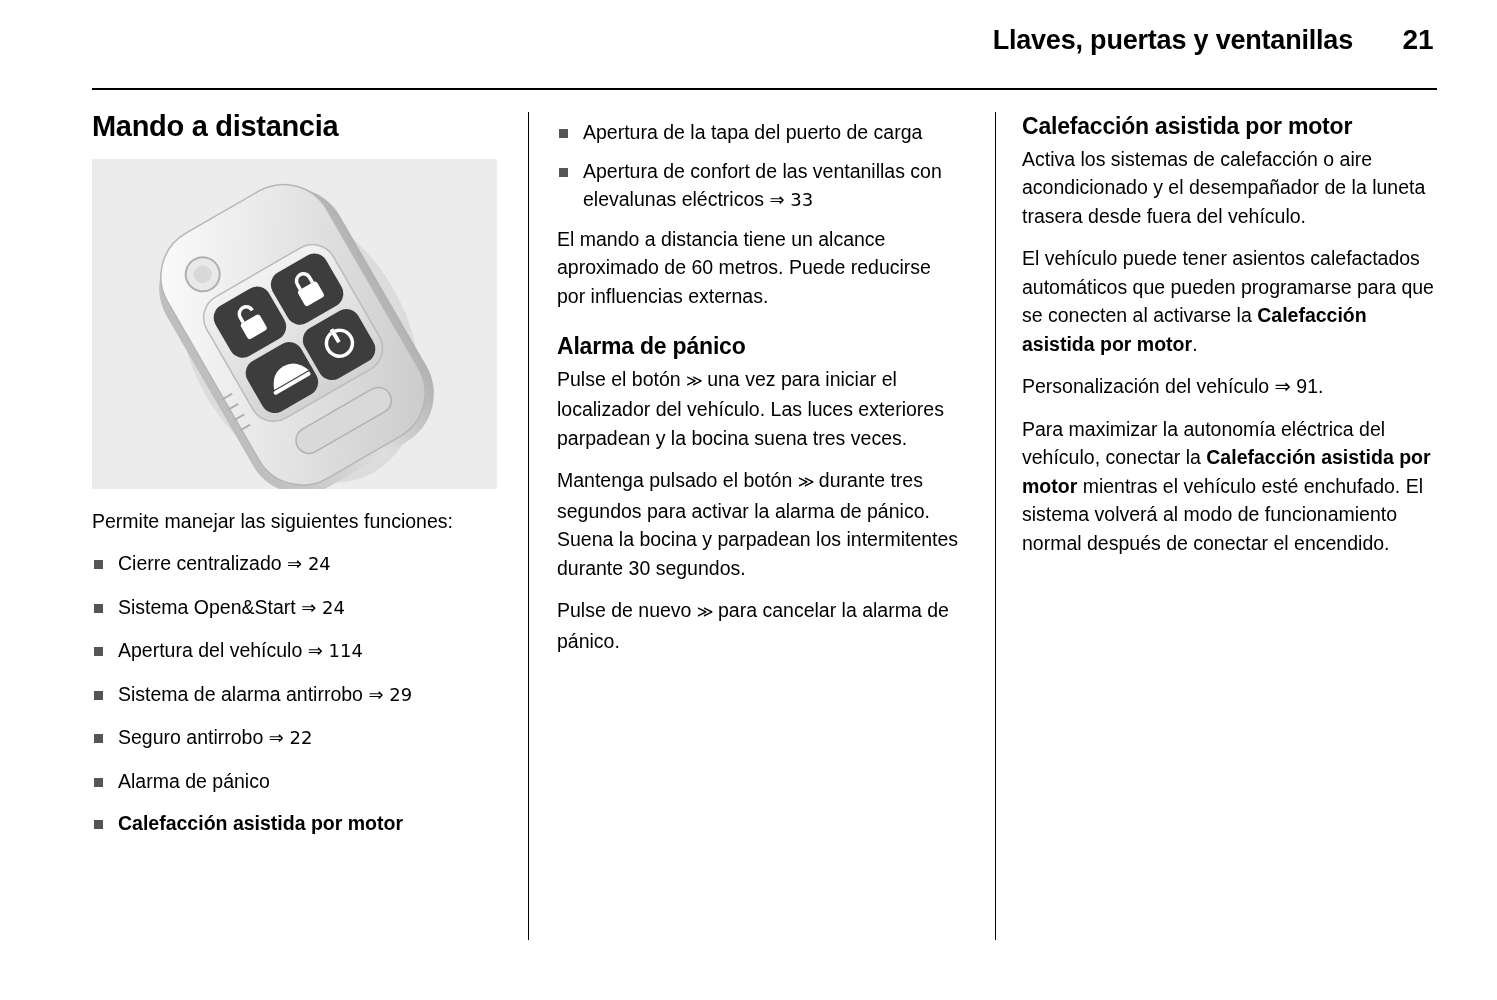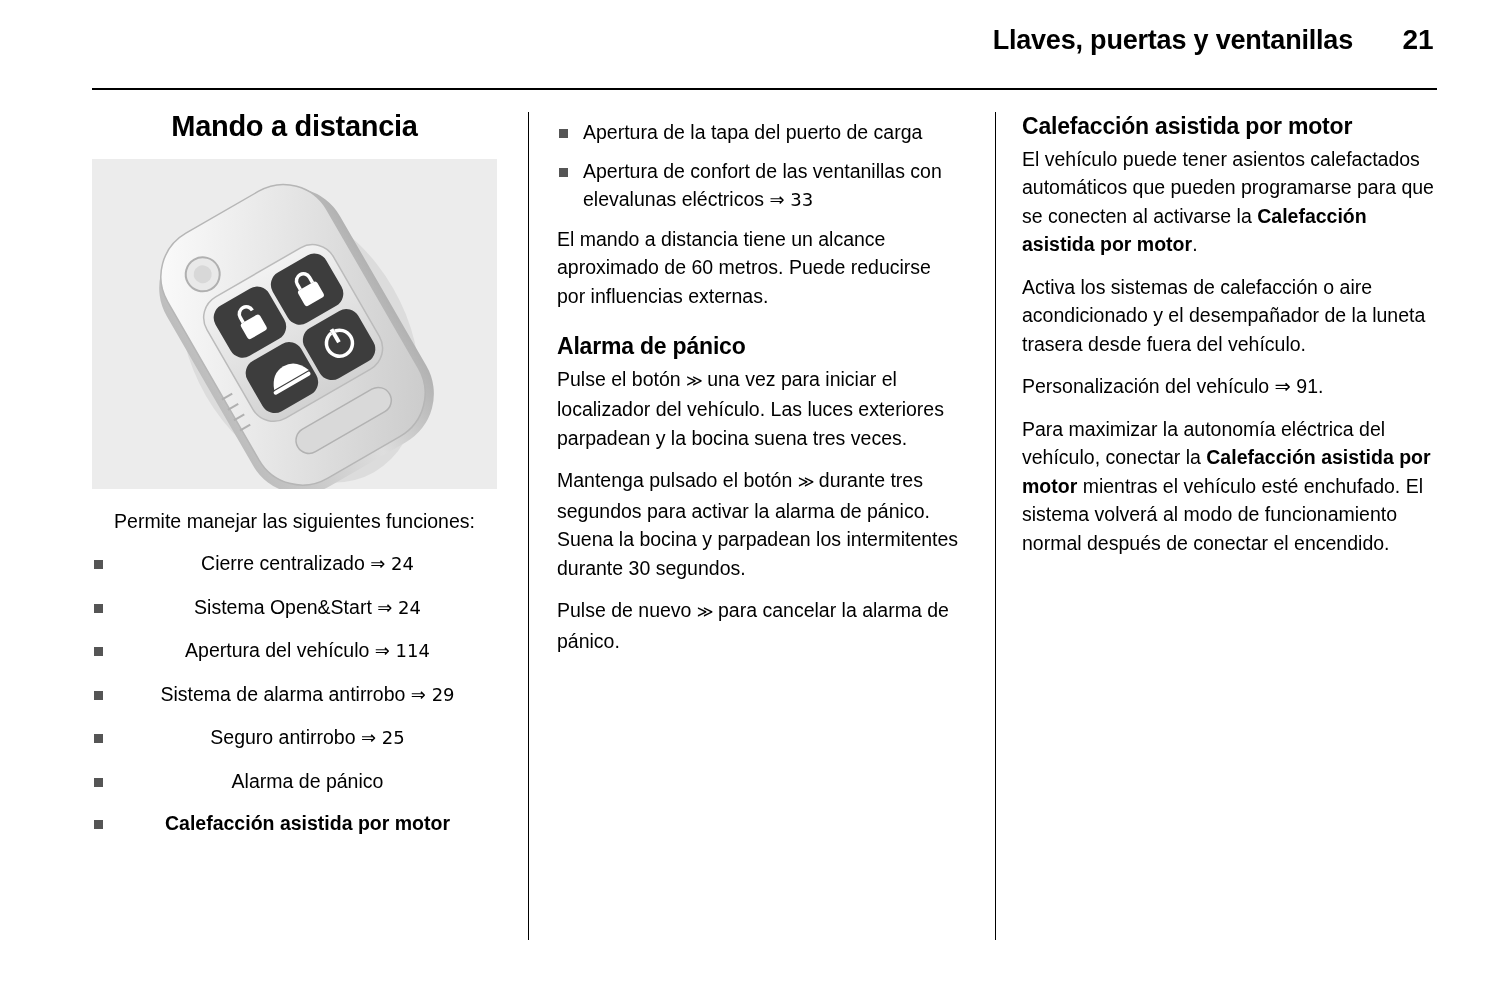--- a/index.html
+++ b/index.html
@@ -54,21 +54,21 @@
     background: #000;
   }
 
   
   .col {
     position: absolute;
     top: 112px;
     font-size: 19.5px;
     line-height: 28.5px;
   }
-  .col1 { left: 92px;  width: 405px; text-align: center; }
+  .col1 { left: 92px;  width: 405px; }
   .col2 { left: 557px; width: 405px; }
   .col3 { left: 1022px; width: 415px; }
 
   .col-divider {
     position: absolute;
     top: 112px;
     width: 1px;
     height: 828px;
     background: #000;
   }
@@ -239,21 +239,21 @@
       <li>
         <span>Sistema Open&amp;Start </span><span class="ref arrow">⇒ 24</span>
       </li>
       <li>
         <span>Apertura del vehículo </span><span class="ref arrow">⇒ 114</span>
       </li>
       <li>
         <span>Sistema de alarma antirrobo </span><span class="ref arrow">⇒ 29</span>
       </li>
       <li>
-        <span>Seguro antirrobo </span><span class="ref arrow">⇒ 25</span>
+        <span>Seguro antirrobo </span><span class="ref arrow">⇒ 22</span>
       </li>
       <li>
         <span>Alarma de pánico</span>
       </li>
       <li class="bold">
         <span>Calefacción asistida por motor</span>
       </li>
     </ul>
   </div>
 
@@ -280,26 +280,26 @@
     </p>
 
     <p class="para">
       <span>Pulse de nuevo </span><span class="panic-glyph">≫</span><span> para cancelar la alarma de pánico.</span>
     </p>
   </div>
 
   <div class="col col3">
     <h2 class="subtitle first">Calefacción asistida por motor</h2>
 
+    <p class="para">Activa los sistemas de calefacción o aire acondicionado y el desempañador de la luneta trasera desde fuera del vehículo.</p>
+
     <p class="para">
       <span>El vehículo puede tener asientos calefactados automáticos que pueden programarse para que se conecten al activarse la </span><b class="strong">Calefacción asistida por motor</b><span>.</span>
     </p>
 
-    <p class="para">Activa los sistemas de calefacción o aire acondicionado y el desempañador de la luneta trasera desde fuera del vehículo.</p>
-
     <p class="para">Personalización del vehículo ⇒ 91.</p>
 
     <p class="para">
       <span>Para maximizar la autonomía eléctrica del vehículo, conectar la </span><b class="strong">Calefacción asistida por motor</b><span> mientras el vehículo esté enchufado. El sistema volverá al modo de funcionamiento normal después de conectar el encendido.</span>
     </p>
   </div>
 
 </div>
 
 </body></html>

